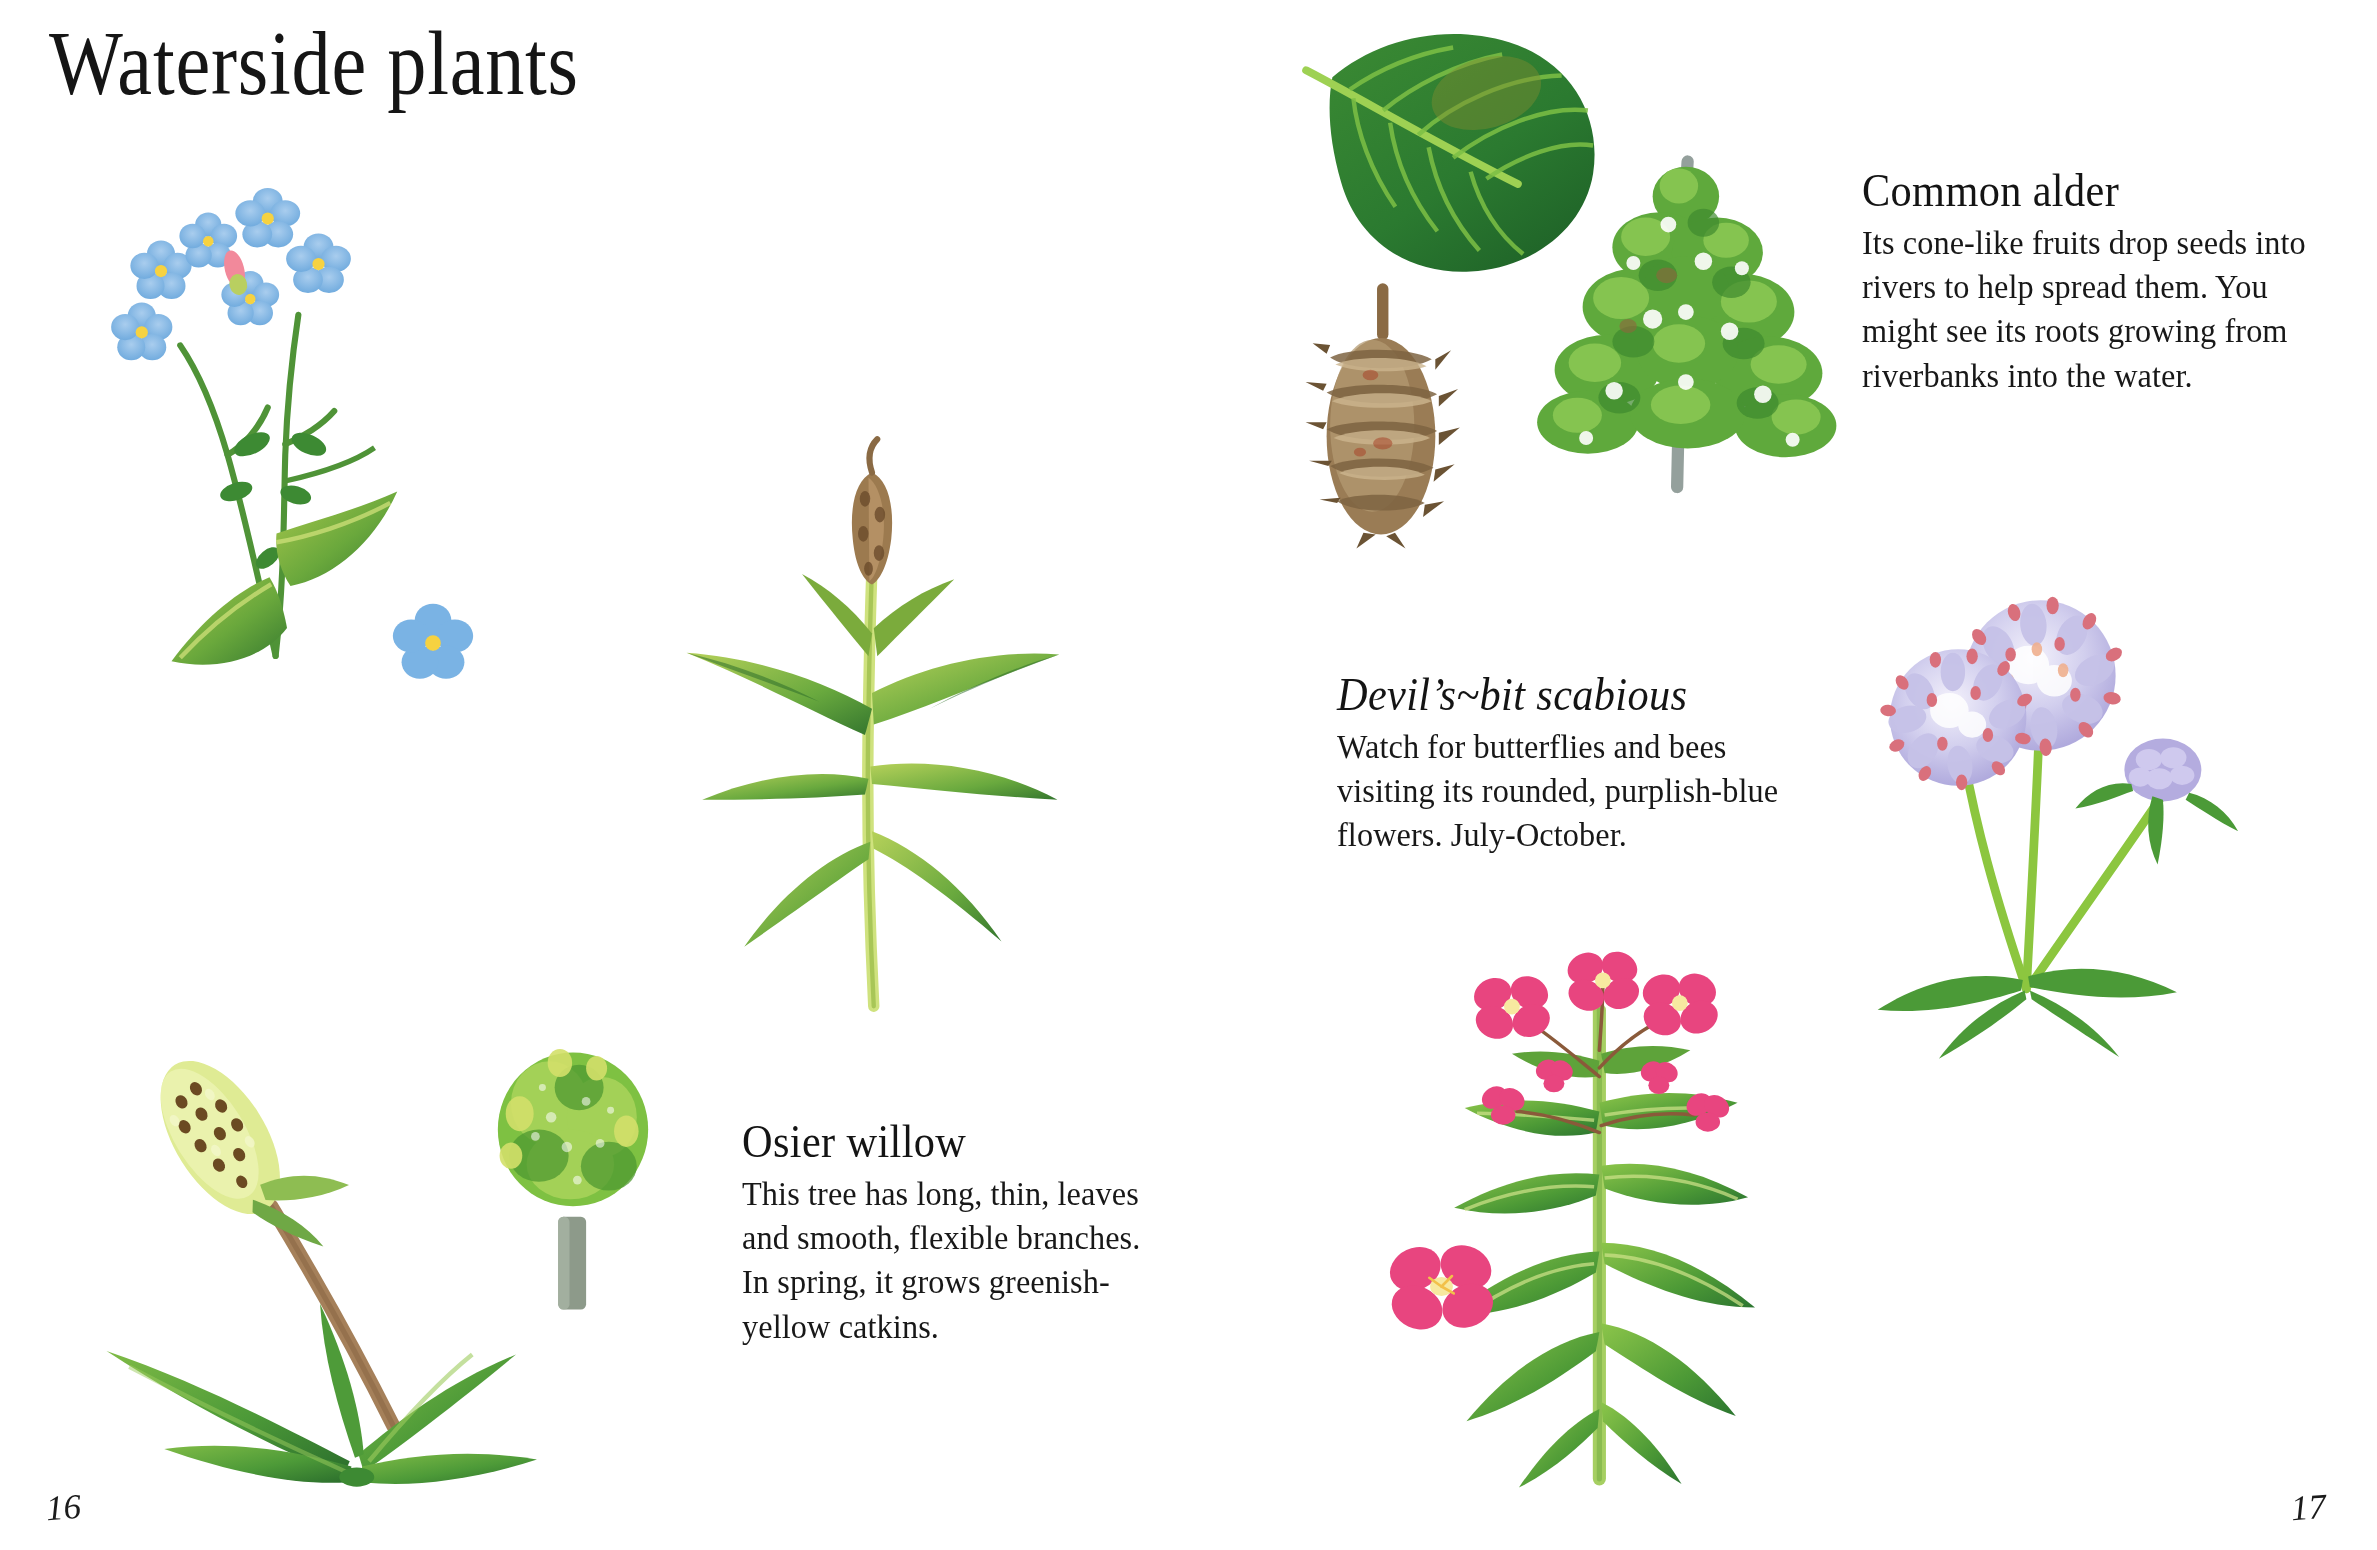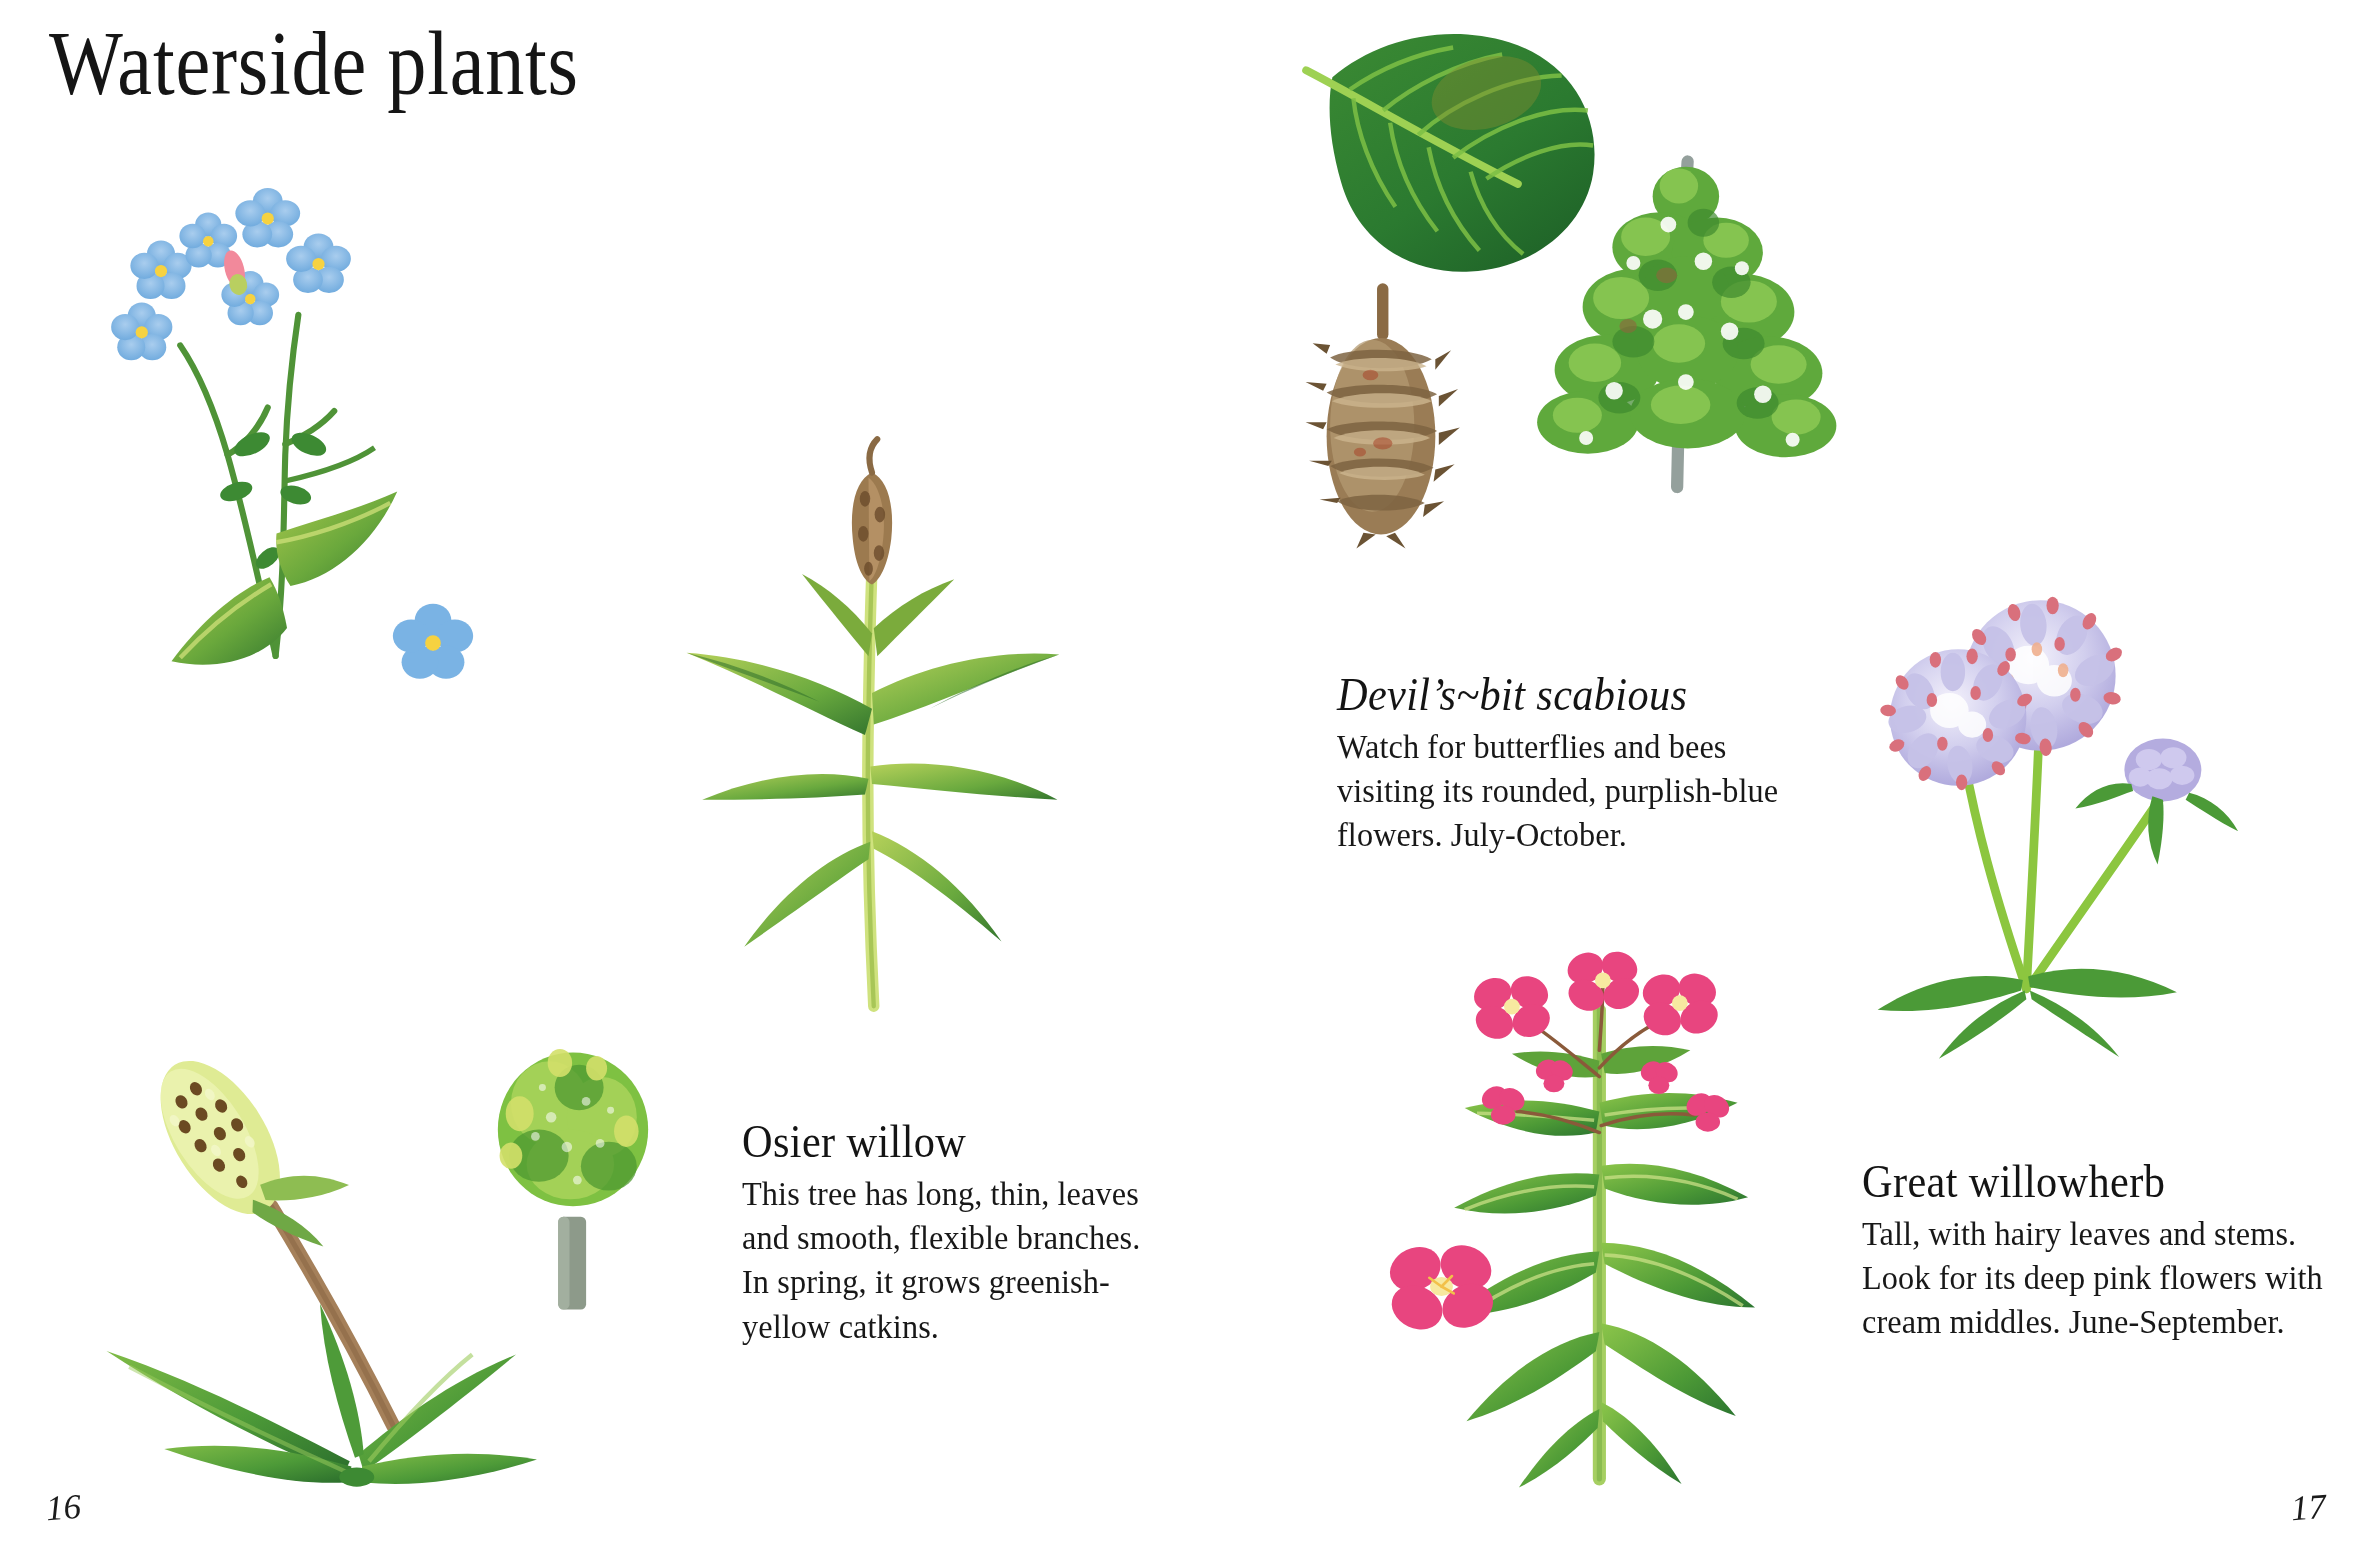--- a/index.html
+++ b/index.html
@@ -745,28 +745,28 @@
     </svg>
   </div>
 
 
 
   <div class="entry" style="left:742px; top:1117px; width:455px;">
     <h2><span>Osier willow</span></h2>
     <p>This tree has long, thin, leaves and smooth, flexible branches. In spring, it grows greenish-yellow catkins.</p>
   </div>
 
+  <div class="entry" style="left:1862px; top:166px; width:499px;">
+    <h2><span>Common alder</span></h2>
+    <p>Its cone-like fruits drop seeds into rivers to help spread them. You might see its roots growing from riverbanks into the water.</p>
+  </div>
 
   <div class="entry" style="left:1337px; top:670px; width:508px;">
     <h2><span class="it">Devil’s~bit scabious</span></h2>
     <p>Watch for butterflies and bees visiting its rounded, purplish-blue flowers. July-October.</p>
   </div>
 
-  <div class="entry" style="left:1862px; top:1157px; width:499px;">
-    <h2><span>Great willowherb</span></h2>
-    <p>Tall, with hairy leaves and stems. Look for its deep pink flowers with cream middles. June-September.</p>
-  </div>
 
   <div class="folio left">16</div>
   <div class="folio right">17</div>
 
 </div>
 
 
 </body></html>

